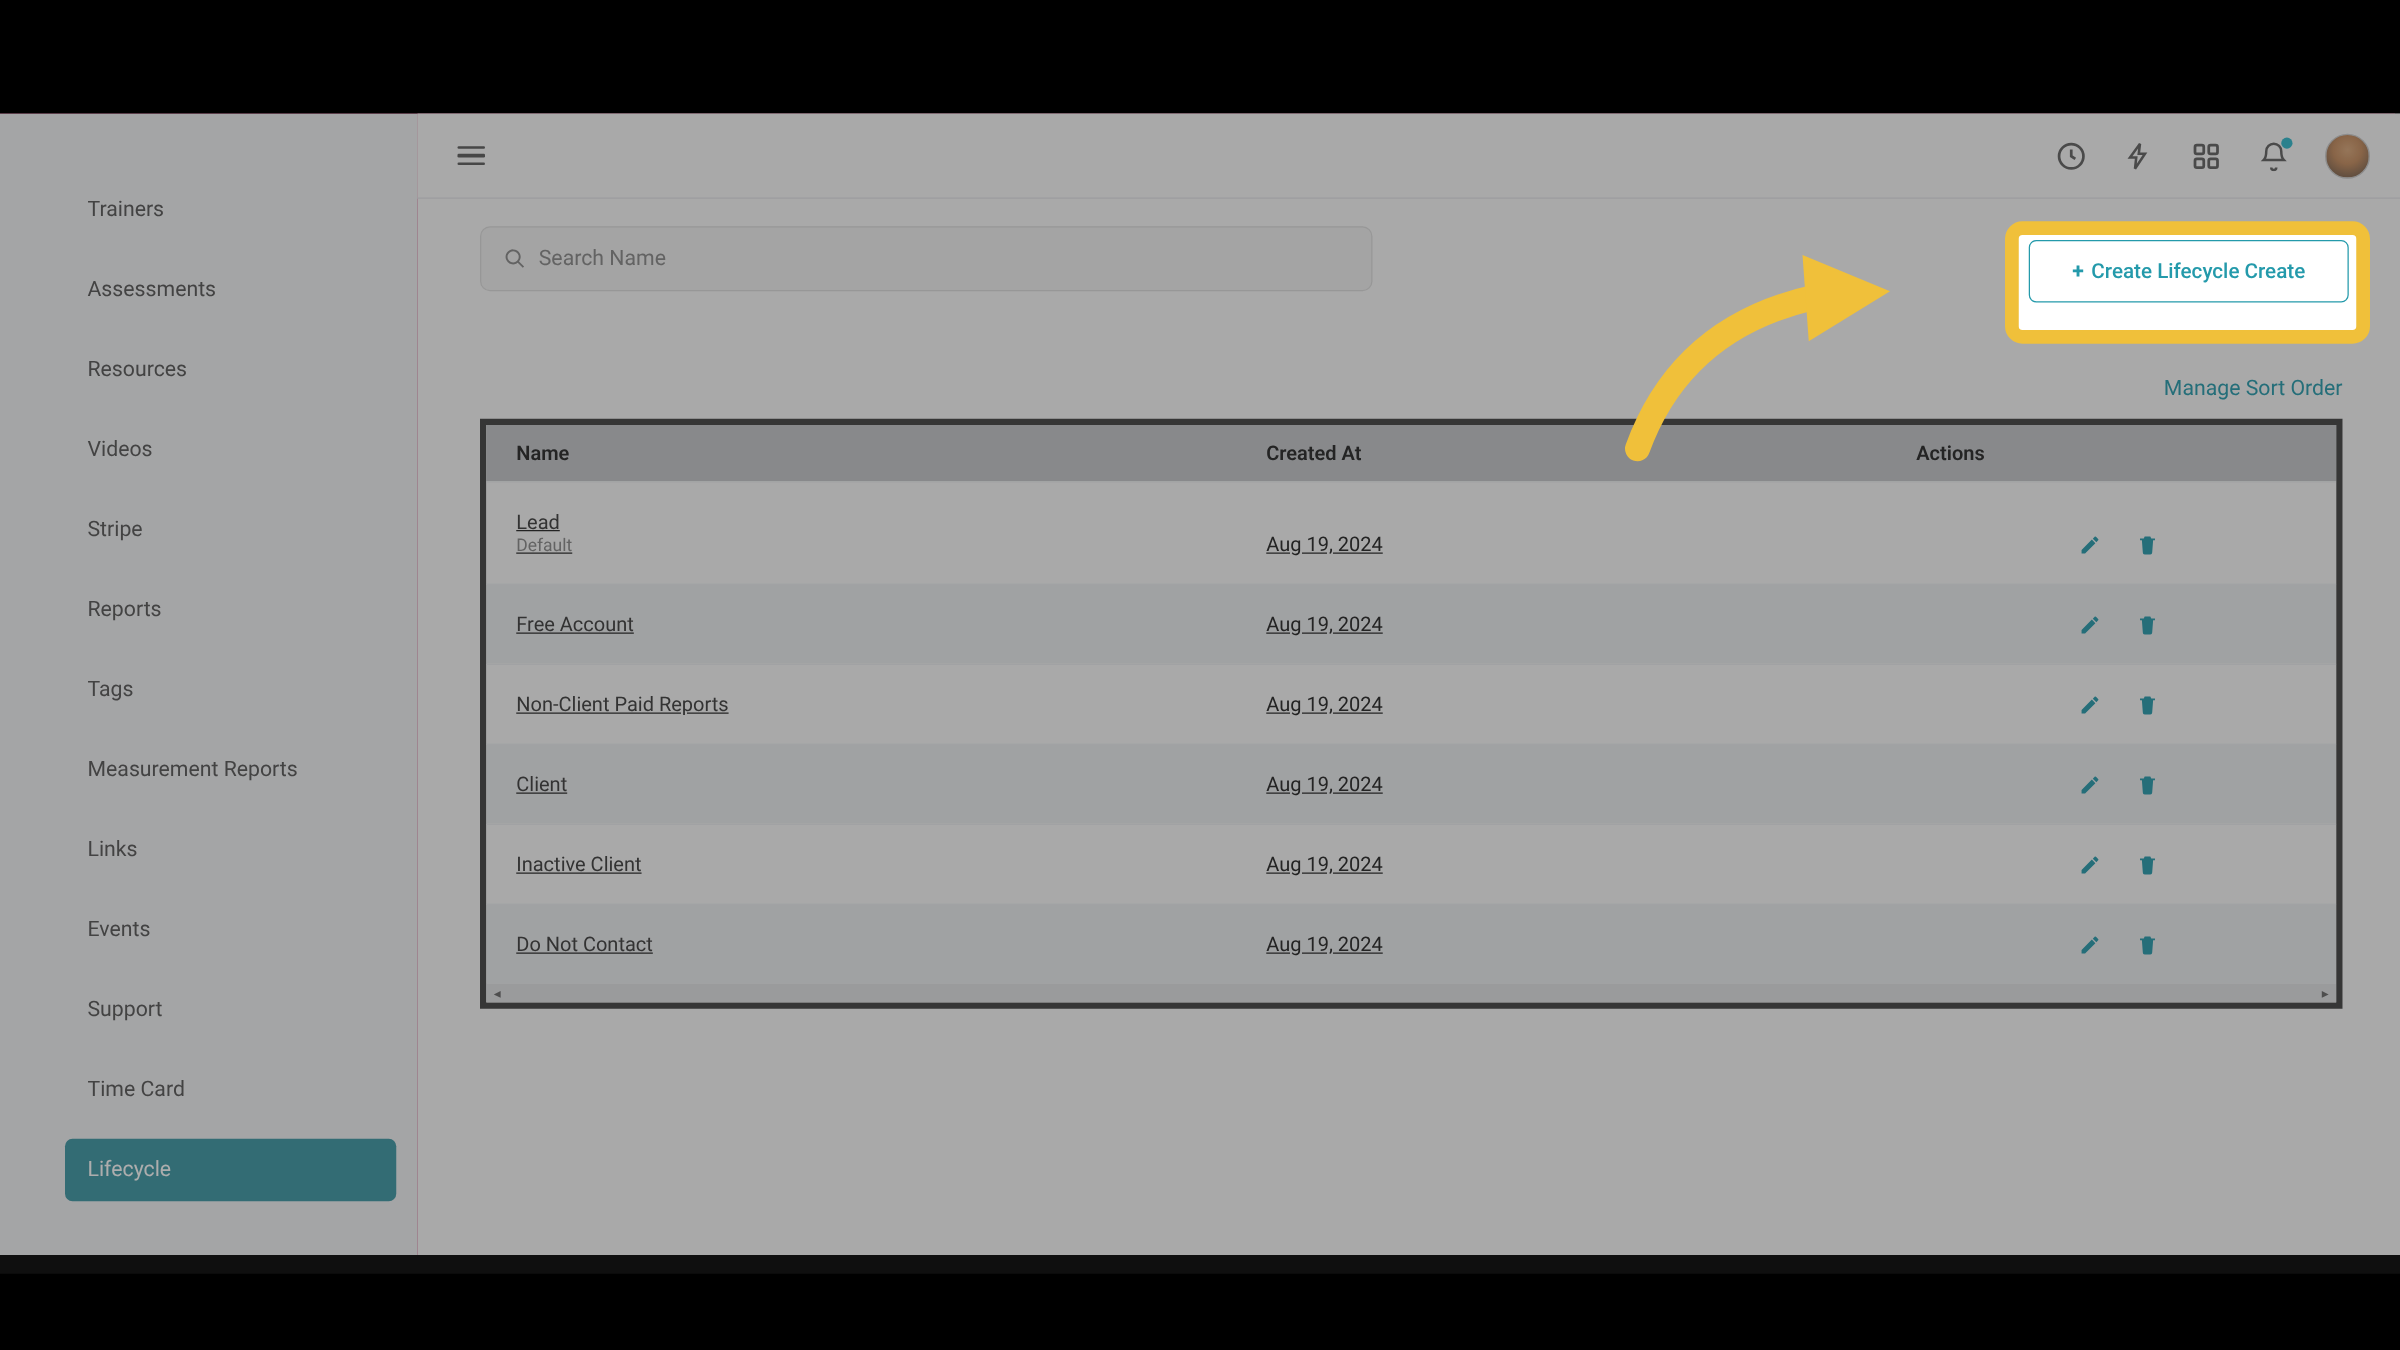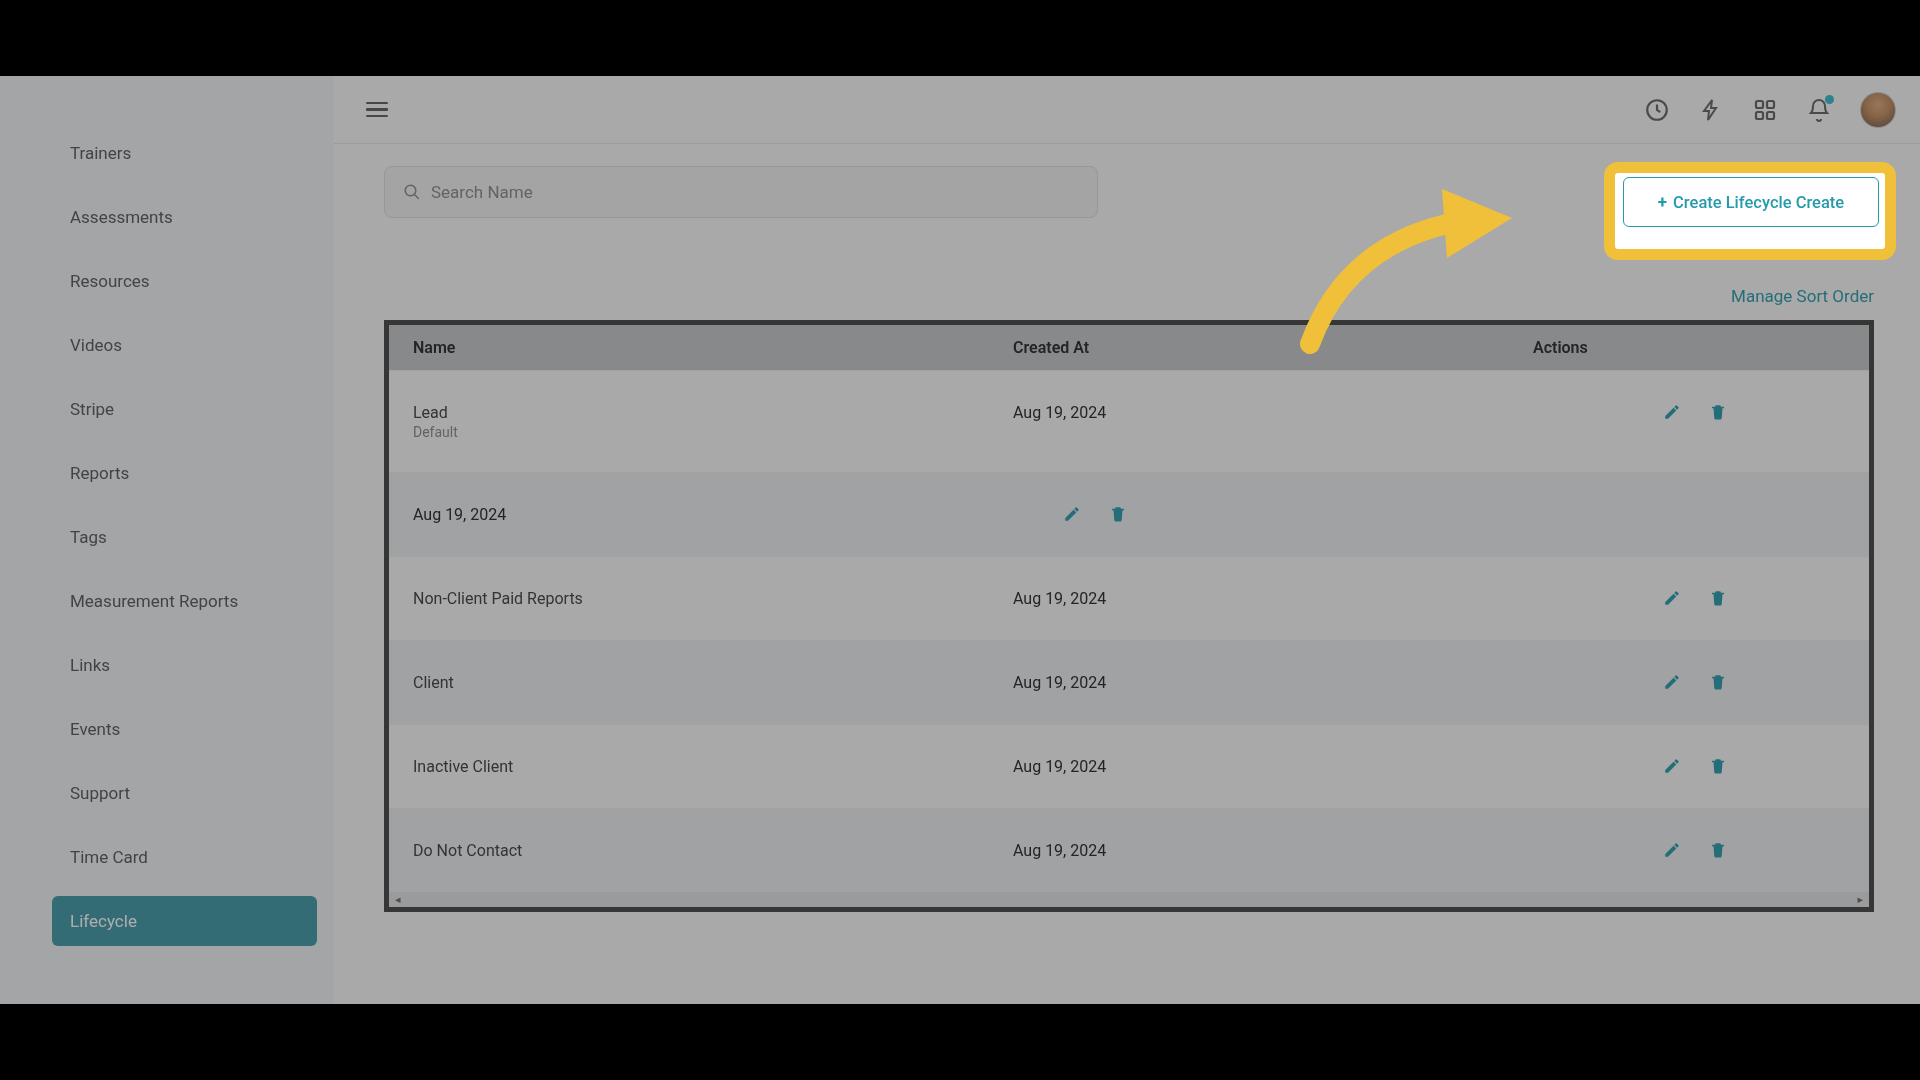--- a/index.html
+++ b/index.html
@@ -1,17 +1,17 @@
 <!DOCTYPE html>
 <html><head>
 <meta charset="utf-8">
 <style>
 * { margin: 0; padding: 0; box-sizing: border-box; }
 body { font-family: -apple-system, BlinkMacSystemFont, "Segoe UI", Roboto, Helvetica, Arial, sans-serif; background: #000; width: 1920px; height: 1080px; overflow: hidden; position: relative; }
-.app-viewport { position: absolute; top: 76px; left: 0; width: 1916px; height: 928px; background: #be185d; }
+.app-viewport { position: absolute; top: 91px; left: 0; width: 1916px; height: 928px; background: #be185d; }
 .letterbox-top { position: absolute; top: 0; left: 0; width: 1920px; height: 76px; background: #000; }
 .letterbox-bottom { position: absolute; top: 1004px; left: 0; width: 1920px; height: 76px; background: #000; }
 
 .sidebar { position: absolute; top: 0; left: 0; width: 334px; height: 928px; background: #f1f2f4; }
 .sidebar-inner { position: absolute; top: 52px; left: 52px; width: 265px; }
 .sidebar-item { padding: 15px 18px; font-size: 17px; color: #555; cursor: pointer; border-radius: 6px; margin-bottom: 14px; }
 .sidebar-item.active { background: #3b96a3; color: #fff; }
 
 .main { position: absolute; top: 0; left: 334px; width: 1586px; height: 928px; background: #f8f8f8; }
 
@@ -36,21 +36,21 @@
 .arrow-svg { position: absolute; top: 98px; left: 1290px; z-index: 7; pointer-events: none; }
 
 .manage-row { text-align: right; margin-top: 68px; }
 .manage-link { color: #249aab; font-size: 17px; cursor: pointer; text-decoration: none; }
 
 .table-wrap { margin-top: 14px; border-radius: 0; overflow: hidden; border: 5px solid #404040; background: #fff; }
 .thead { display: flex; background: #c3c6c9; padding: 13px 24px; font-size: 16px; color: #222; font-weight: 600; }
 .col-name { flex: 0 0 600px; }
 .col-date { flex: 0 0 520px; }
 .col-actions { flex: 1; }
-.trow { display: flex; align-items: flex-start; padding: 32px 24px; font-size: 16px; color: #222; border-top: 1px solid #eceef0; }
+.trow { display: flex; align-items: flex-end; padding: 22px 24px; font-size: 16px; color: #222; border-top: 1px solid #eceef0; text-decoration: underline; }
 .trow:nth-child(even) { background: #ebedef; }
 .trow:nth-child(odd) { background: #f9f9f9; }
 .subtext { font-size: 14px; color: #888; margin-top: 2px; }
 .cell-name { flex: 0 0 600px; color: #3a3a3a; }
 .cell-date { flex: 0 0 520px; color: #222; }
 .cell-actions { flex: 1; display: flex; gap: 28px; padding-left: 130px; }
 .action-icon { cursor: pointer; color: #249aab; width: 18px; height: 18px; }
 .hscroll { display: flex; justify-content: space-between; background: #e0e2e4; padding: 1px 6px; font-size: 11px; color: #666; }
 .hscroll span { cursor: pointer; }
 
@@ -158,20 +158,23 @@
               <div class="cell-actions">
                 <svg class="action-icon" viewBox="0 0 24 24" fill="currentColor">
                   <path d="M3 17.25V21h3.75l11-11-3.75-3.75-11 11zM20.7 7.04a1 1 0 0 0 0-1.41l-2.34-2.34a1 1 0 0 0-1.41 0L15 5.24l3.75 3.75 1.95-1.95z"></path>
                 </svg>
                 <svg class="action-icon" viewBox="0 0 24 24" fill="currentColor">
                   <path d="M6 7h12l-1 13a2 2 0 0 1-2 2H9a2 2 0 0 1-2-2L6 7zm3-4h6l1 2h4v2H4V5h4l1-2z"></path>
                 </svg>
               </div>
             </div>
             <div class="trow">
+              <div class="cell-name">
+                <div>Free Account</div>
+              </div>
               <div class="cell-date">Aug 19, 2024</div>
               <div class="cell-actions">
                 <svg class="action-icon" viewBox="0 0 24 24" fill="currentColor">
                   <path d="M3 17.25V21h3.75l11-11-3.75-3.75-11 11zM20.7 7.04a1 1 0 0 0 0-1.41l-2.34-2.34a1 1 0 0 0-1.41 0L15 5.24l3.75 3.75 1.95-1.95z"></path>
                 </svg>
                 <svg class="action-icon" viewBox="0 0 24 24" fill="currentColor">
                   <path d="M6 7h12l-1 13a2 2 0 0 1-2 2H9a2 2 0 0 1-2-2L6 7zm3-4h6l1 2h4v2H4V5h4l1-2z"></path>
                 </svg>
               </div>
             </div>

